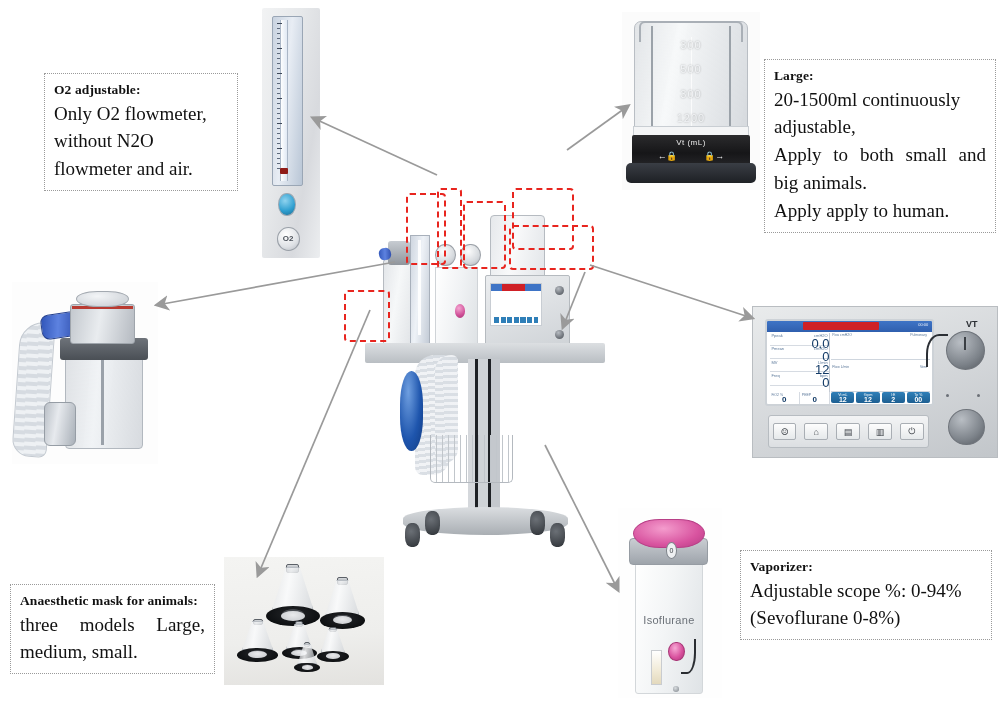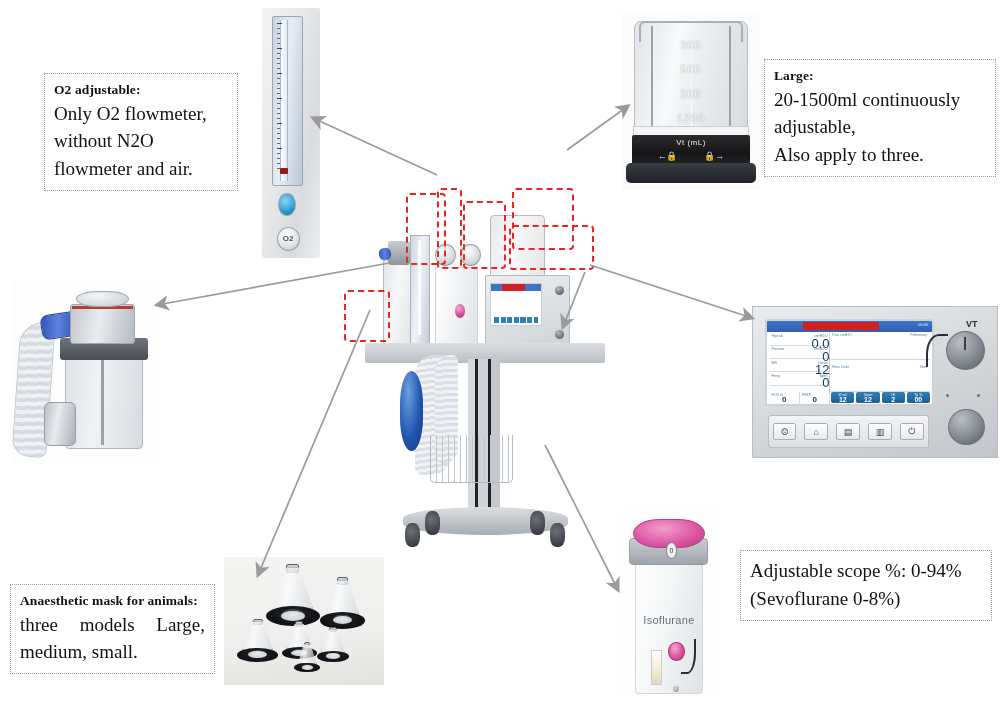--- a/index.html
+++ b/index.html
@@ -825,26 +825,28 @@
   <div class="hl" style="left:344px; top:290px; width:46px; height:52px;"></div>
 
   <div class="callout" style="left:44px; top:73px; width:194px;">
     <div class="c-title">O2 adjustable:</div>
     <div class="c-body noj">Only O2 flowmeter, without N2O flowmeter and air.</div>
   </div>
 
   <div class="callout" style="left:764px; top:59px; width:232px;">
     <div class="c-title">Large:</div>
     <div class="c-body noj">20-1500ml continuously adjustable,</div>
-    <div class="c-body noj">Also apply to three.</div>
+    <div class="c-body">Apply to both small and big animals.</div>
+    <div class="c-body noj">Apply apply to human.</div>
   </div>
 
 
 
   <div class="callout" style="left:740px; top:550px; width:252px;">
+    <div class="c-title">Vaporizer:</div>
     <div class="c-body noj">Adjustable scope %: 0-94%</div>
     <div class="c-body noj">(Sevoflurane 0-8%)</div>
   </div>
 
   <div class="callout" style="left:10px; top:584px; width:205px;">
     <div class="c-title">Anaesthetic mask for animals:</div>
     <div class="c-body">three models Large, medium, small.</div>
   </div>
 
 </div>

